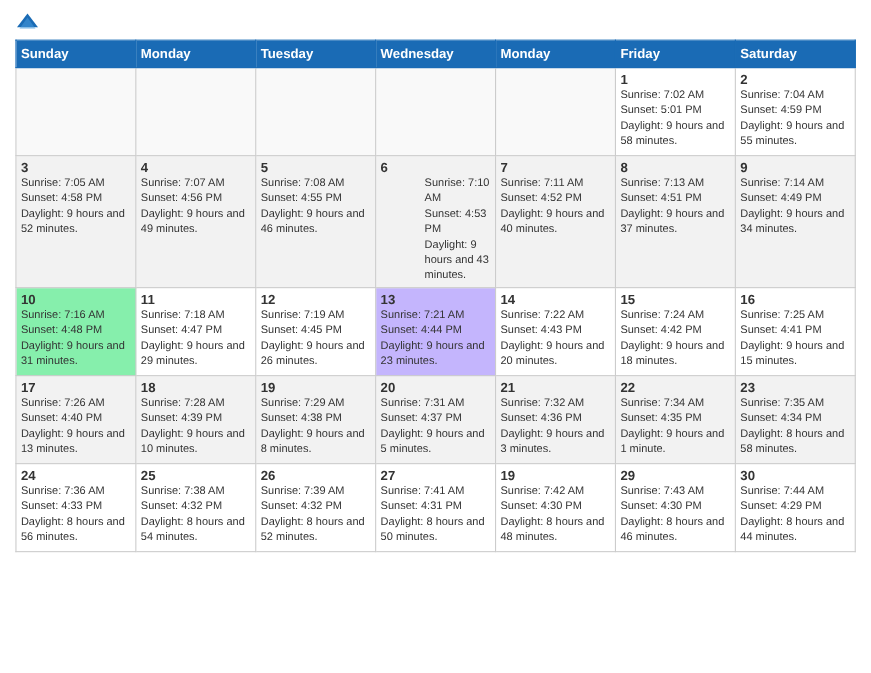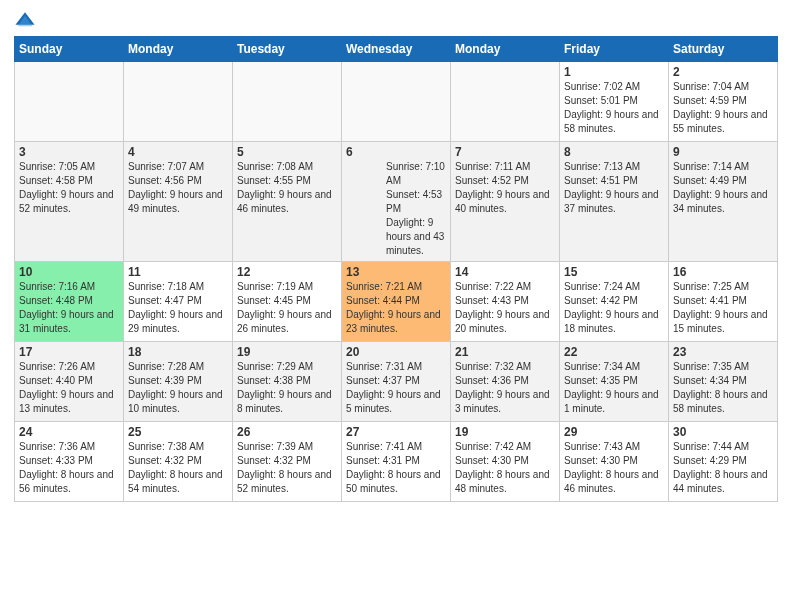--- a/index.html
+++ b/index.html
@@ -208,21 +208,21 @@
             <div class="day-info" style="white-space: pre-line;">Sunrise: 7:18 AM
 Sunset: 4:47 PM
 Daylight: 9 hours and 29 minutes.</div>
           </td>
           <td style="background: rgb(255, 255, 255);">
             <span class="day-num">12</span>
             <div class="day-info" style="white-space: pre-line;">Sunrise: 7:19 AM
 Sunset: 4:45 PM
 Daylight: 9 hours and 26 minutes.</div>
           </td>
-          <td style="background: #fdba74; margin-left: 41px;">
+          <td style="background: #c4b5fd; margin-left: 41px;">
             <span class="day-num">13</span>
             <div class="day-info" style="white-space: pre-line;">Sunrise: 7:21 AM
 Sunset: 4:44 PM
 Daylight: 9 hours and 23 minutes.</div>
           </td>
           <td style="background: rgb(255, 255, 255);">
             <span class="day-num">14</span>
             <div class="day-info" style="white-space: pre-line;">Sunrise: 7:22 AM
 Sunset: 4:43 PM
 Daylight: 9 hours and 20 minutes.</div>

